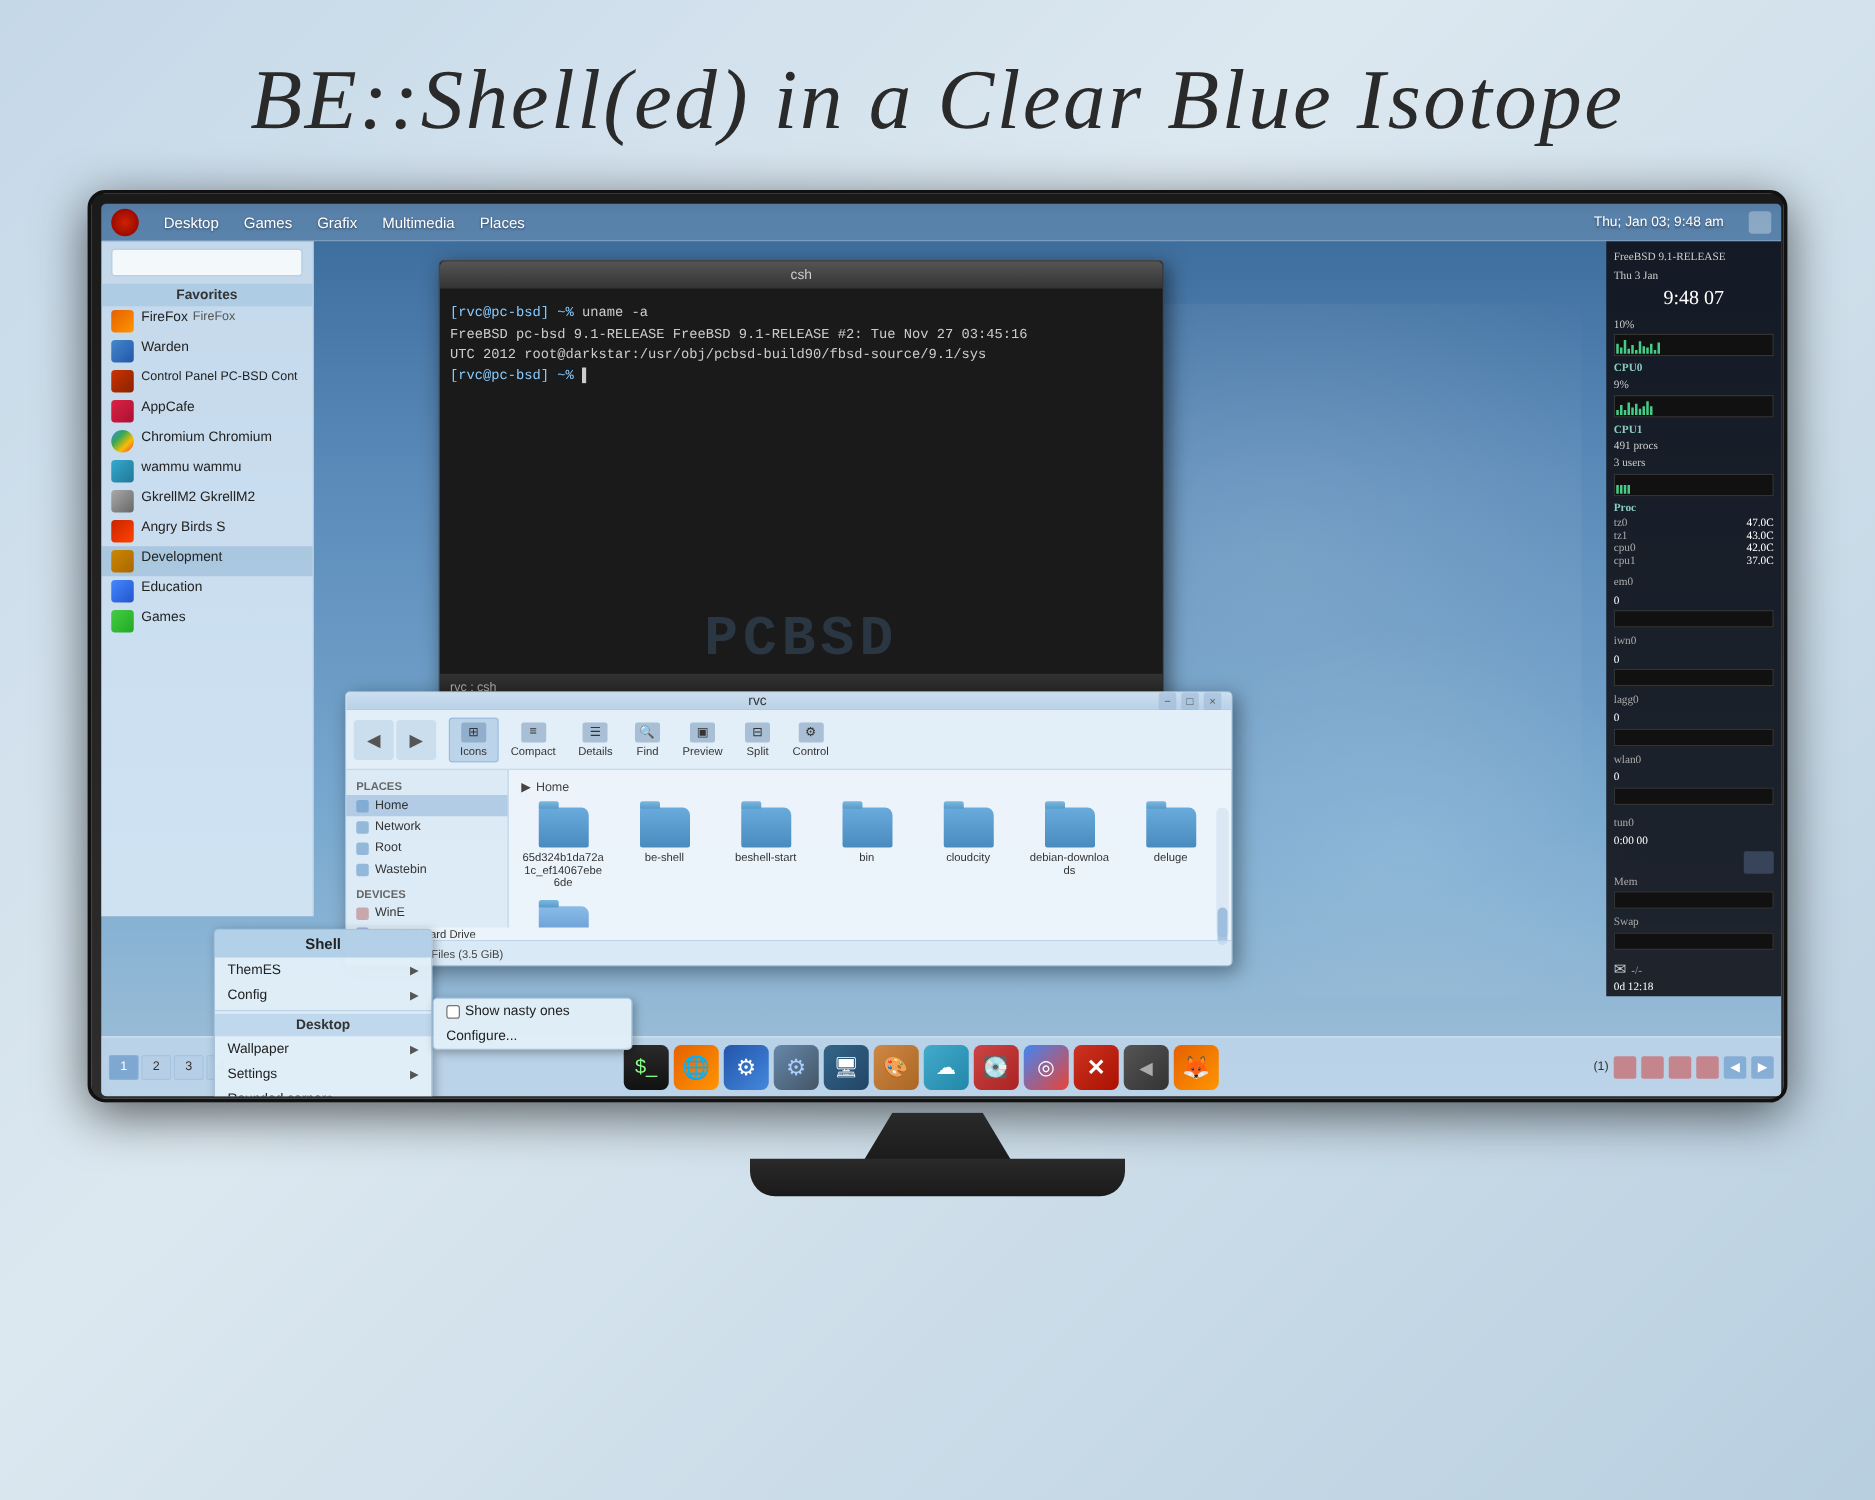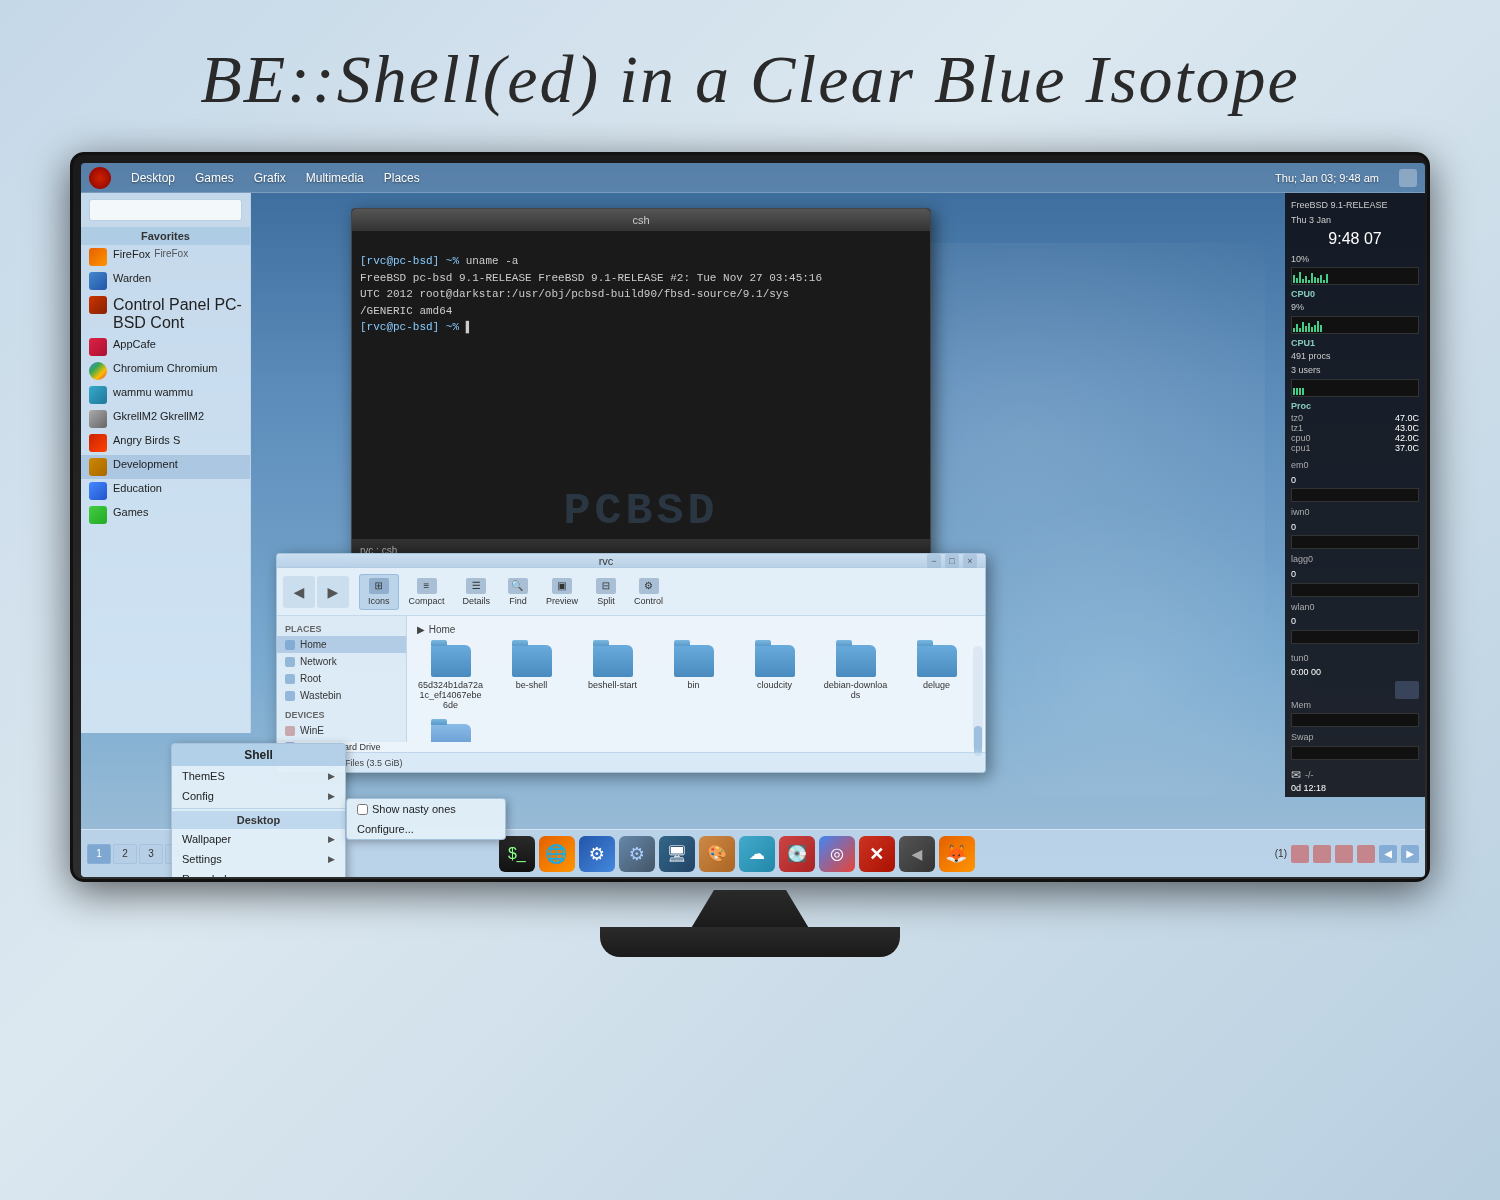--- a/index.html
+++ b/index.html
@@ -262,21 +262,21 @@
       padding: 0 8px;
       border-radius: 4px 4px 0 0;
     }
     .terminal-title-text {
       color: #ccc;
       font-size: 11px;
       flex: 1;
       text-align: center;
     }
     .terminal-body {
-      padding: 22px 8px;
+      padding: 12px 8px;
       font-family: 'Courier New', monospace;
       font-size: 11px;
       color: #cccccc;
       background: #1a1a1a;
       height: calc(100% - 50px);
       overflow: hidden;
     }
     .terminal-line { line-height: 1.5; }
     .terminal-prompt { color: #88ccff; }
     .terminal-output { color: #cccccc; }
@@ -512,21 +512,21 @@
     
     .system-monitor {
       position: absolute;
       top: 30px;
       right: 0;
       width: 140px;
       height: 604px;
       background: rgba(15,15,20,0.88);
       color: #ccc;
       font-size: 9px;
-      font-family: Liberation Sans, sans-serif;
+      font-family: Liberation Serif, serif;
       padding: 6px 6px;
       z-index: 60;
     }
     .sysmon-row { margin-bottom: 2px; line-height: 1.4; }
     .sysmon-label { color: #aaa; }
     .sysmon-value { color: #fff; }
     .sysmon-graph {
       width: 100%;
       height: 18px;
       background: #111;
@@ -681,21 +681,21 @@
             <div class="sidebar-icon icon-firefox"></div>
             <span>FireFox</span>
             <span style="margin-left:4px;font-size:10px;color:#555;">FireFox</span>
           </div>
           <div class="sidebar-item">
             <div class="sidebar-icon icon-warden"></div>
             <span>Warden</span>
           </div>
           <div class="sidebar-item">
             <div class="sidebar-icon icon-controlpanel"></div>
-            <span style="font-size:16px;">Control Panel  PC-BSD Cont</span>
+            <span style="font-size:10px;">Control Panel  PC-BSD Cont</span>
           </div>
           <div class="sidebar-item">
             <div class="sidebar-icon icon-appcafe"></div>
             <span>AppCafe</span>
           </div>
           <div class="sidebar-item">
             <div class="sidebar-icon icon-chromium"></div>
             <span>Chromium  Chromium</span>
           </div>
           <div class="sidebar-item">
@@ -729,21 +729,20 @@
           <div class="terminal-titlebar">
             <span class="terminal-title-text">csh</span>
           </div>
           <div class="terminal-body">
             <div class="terminal-line">
               <span class="terminal-prompt">[rvc@pc-bsd] ~%</span>
               <span class="terminal-output"> uname -a</span>
             </div>
             <div class="terminal-line terminal-output">FreeBSD pc-bsd 9.1-RELEASE FreeBSD 9.1-RELEASE #2: Tue Nov 27 03:45:16</div>
             <div class="terminal-line terminal-output">UTC 2012    root@darkstar:/usr/obj/pcbsd-build90/fbsd-source/9.1/sys</div>
-            <div class="terminal-line terminal-output">/GENERIC  amd64</div>
             <div class="terminal-line">
               <span class="terminal-prompt">[rvc@pc-bsd] ~%</span>
               <span class="terminal-output"> ▌</span>
             </div>
             <div class="terminal-pcbsd-logo">PCBSD</div>
           </div>
           <div class="terminal-footer">
             <span>rvc : csh</span>
           </div>
         </div>

